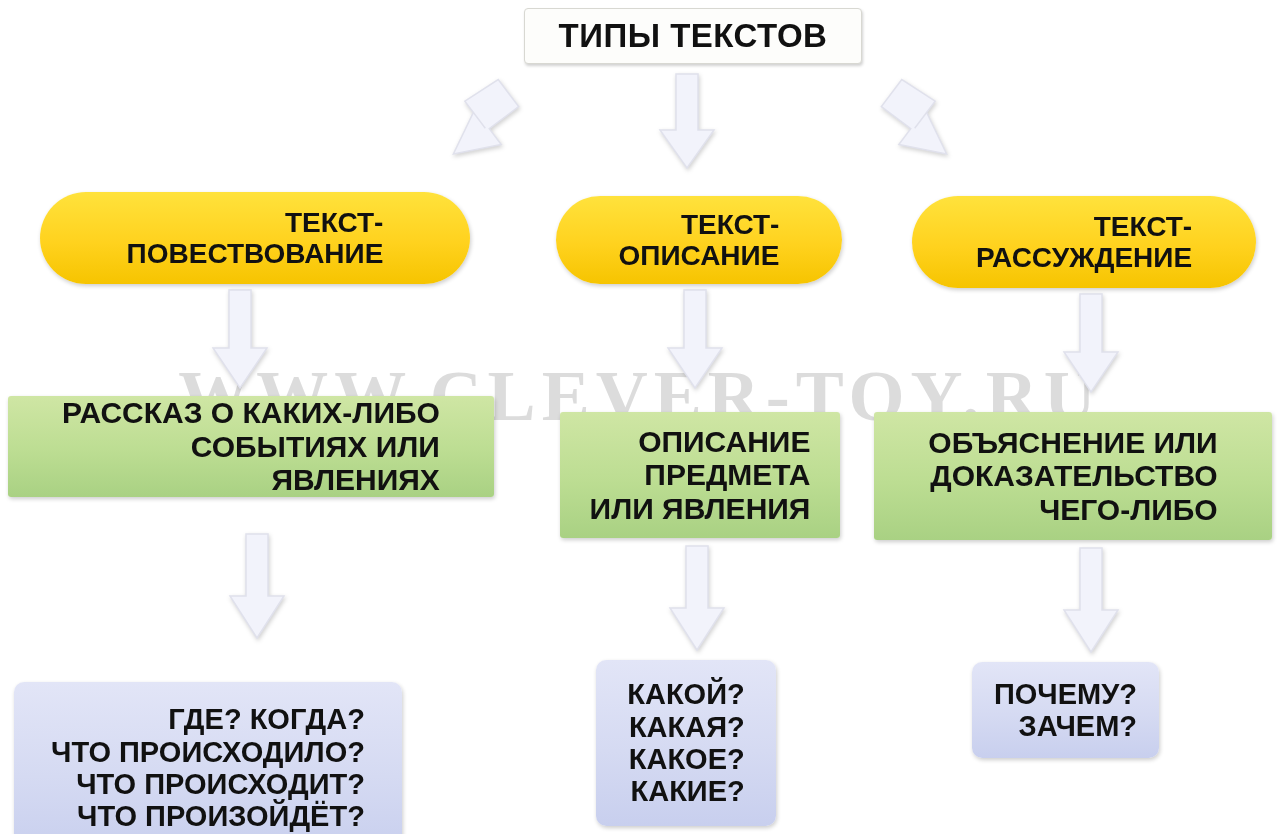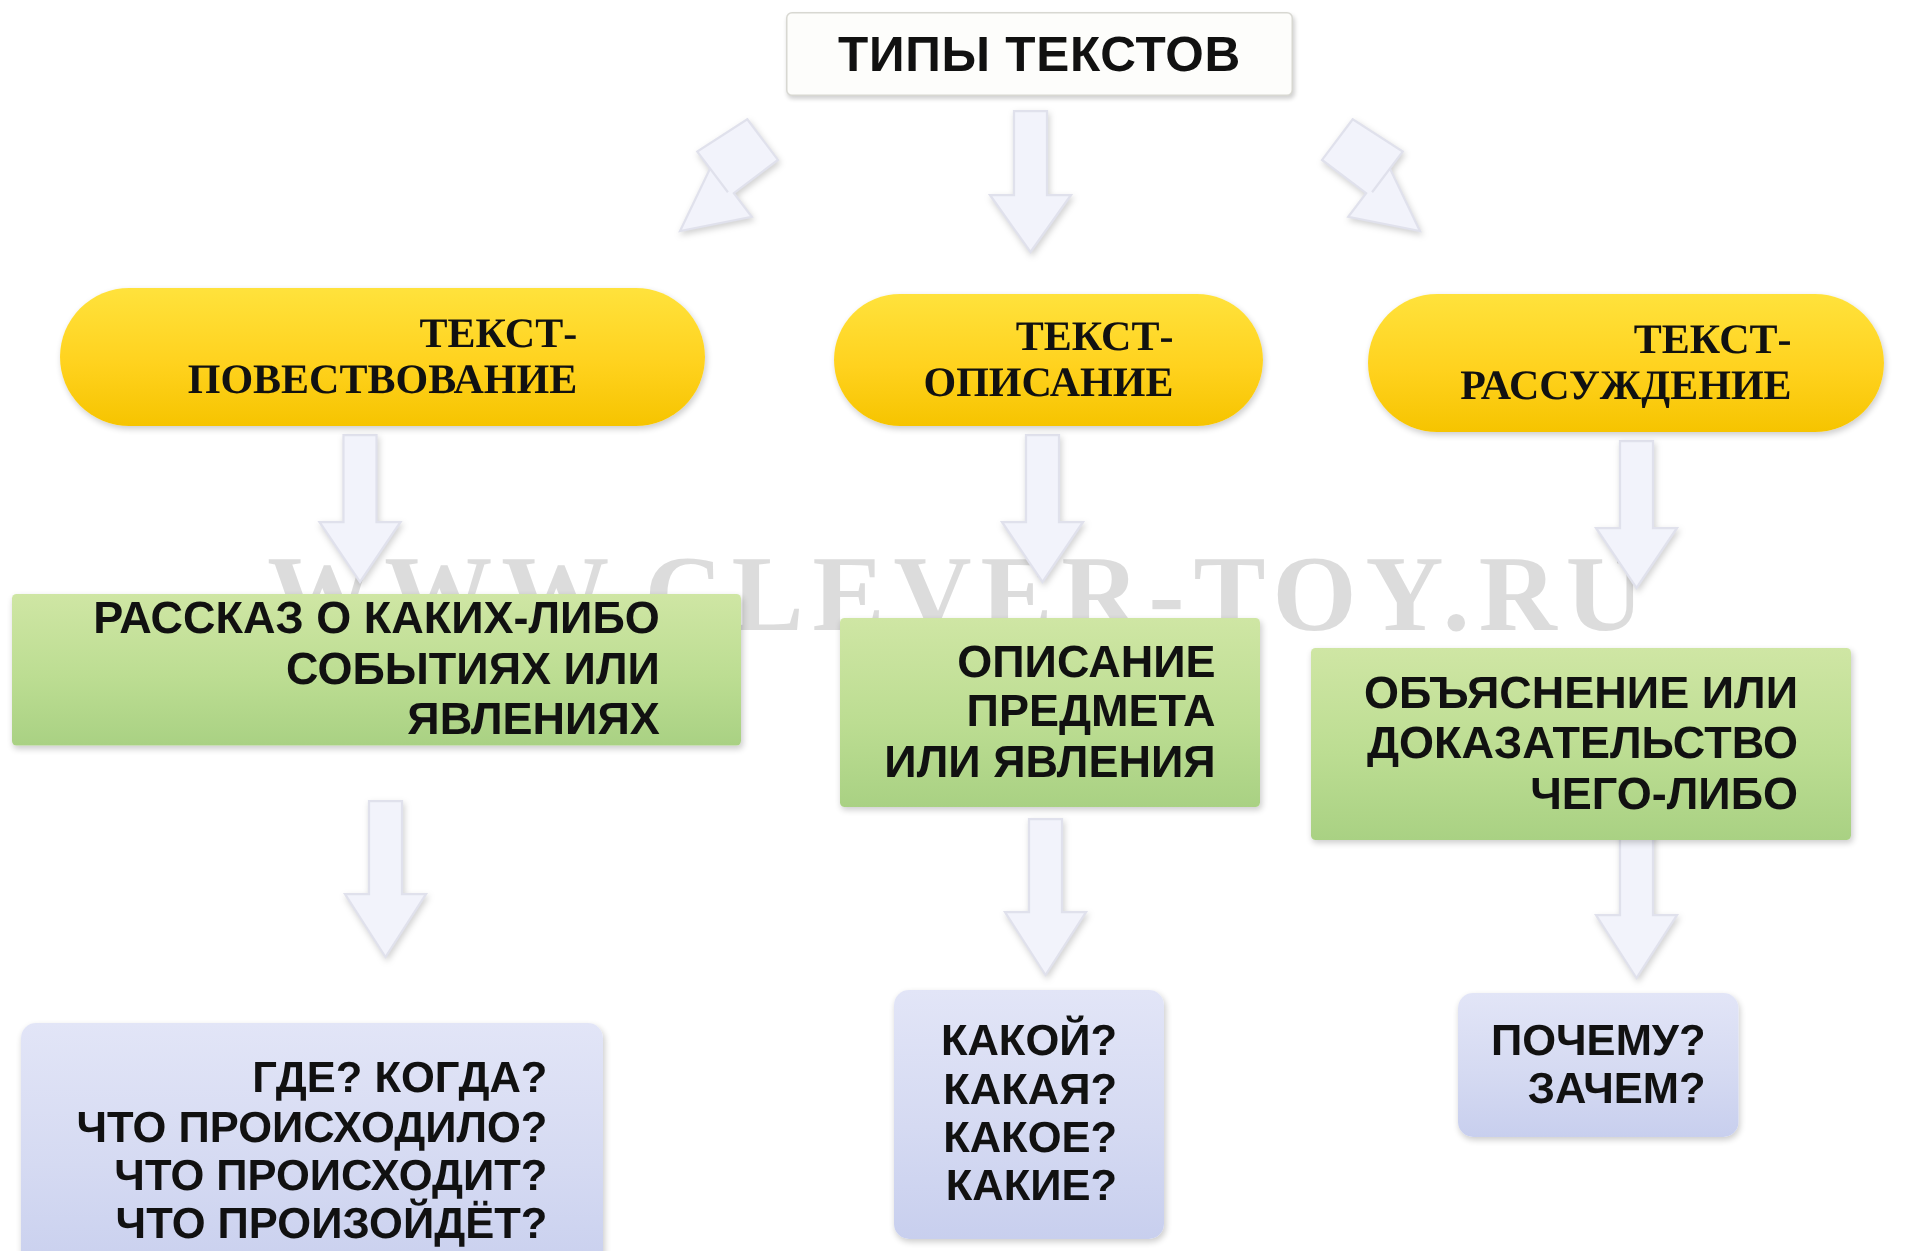--- a/index.html
+++ b/index.html
@@ -64,21 +64,20 @@
     font-size: 33px;
     letter-spacing: 0.5px;
   }
 
   
   .node.yellow {
     background: linear-gradient(180deg, #ffe23c 0%, #ffd21e 55%, #f6c400 100%);
     border-radius: 46px;
     box-shadow: 1px 2px 4px rgba(0,0,0,0.20);
     font-size: 28px;
-    font-family: Liberation Serif, serif;
   }
 
   
   .node.green {
     background: linear-gradient(180deg, #cfe6a4 0%, #bcdd92 55%, #a9d183 100%);
     border-radius: 3px;
     box-shadow: 1px 2px 4px rgba(0,0,0,0.20);
     font-size: 30px;
   }
 
@@ -180,21 +179,21 @@
 
   <div class="node yellow" style="left:912px; top:196px; width:344px; height:92px;">ТЕКСТ-
 РАССУЖДЕНИЕ</div>
 
   <div class="arrow" style="left:1056px; top:292px; width:70px; height:104px;">
     <svg width="70" height="104" viewBox="0 0 70 104">
       <polygon points="24,2 46,2 46,60 62,60 35,100 8,60 24,60"></polygon>
     </svg>
   </div>
 
-  <div class="node green" style="left:874px; top:432px; width:360px; height:128px;">ОБЪЯСНЕНИЕ ИЛИ
+  <div class="node green" style="left:874px; top:412px; width:398px; height:128px;">ОБЪЯСНЕНИЕ ИЛИ
 ДОКАЗАТЕЛЬСТВО
 ЧЕГО-ЛИБО</div>
 
   <div class="arrow" style="left:1056px; top:546px; width:70px; height:110px;">
     <svg width="70" height="110" viewBox="0 0 70 110">
       <polygon points="24,2 46,2 46,64 62,64 35,106 8,64 24,64"></polygon>
     </svg>
   </div>
 
   <div class="node lavender" style="left:972px; top:662px; width:187px; height:96px;">ПОЧЕМУ?

